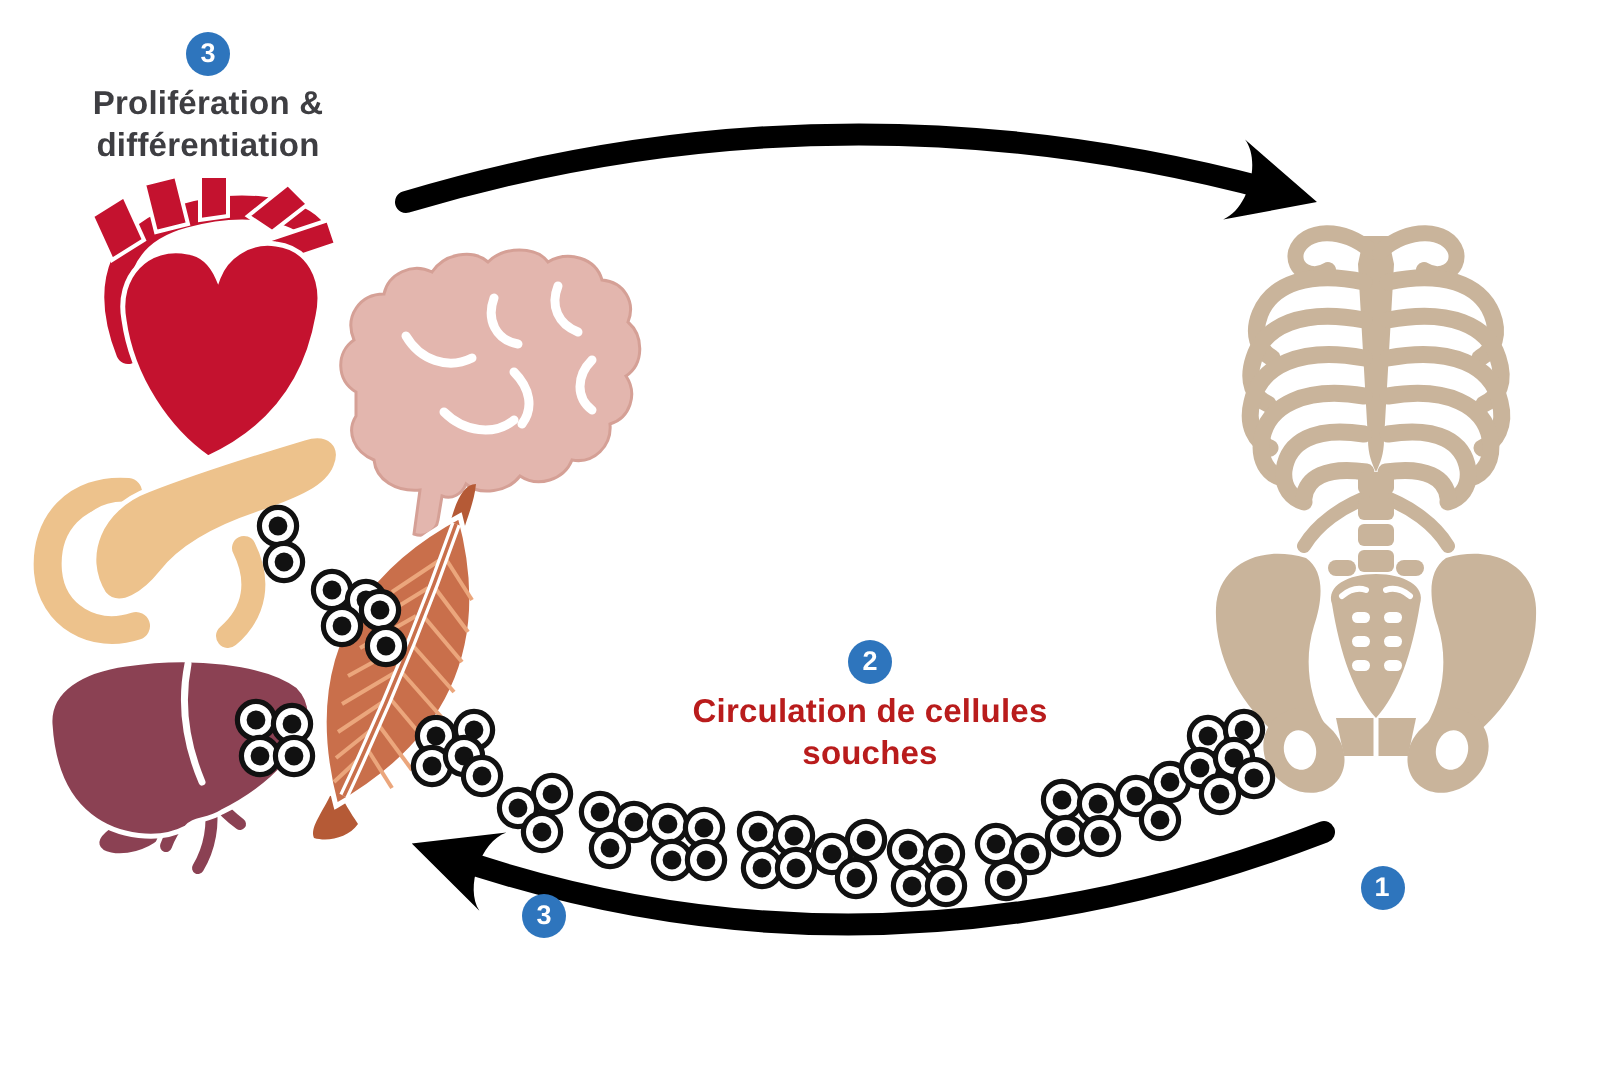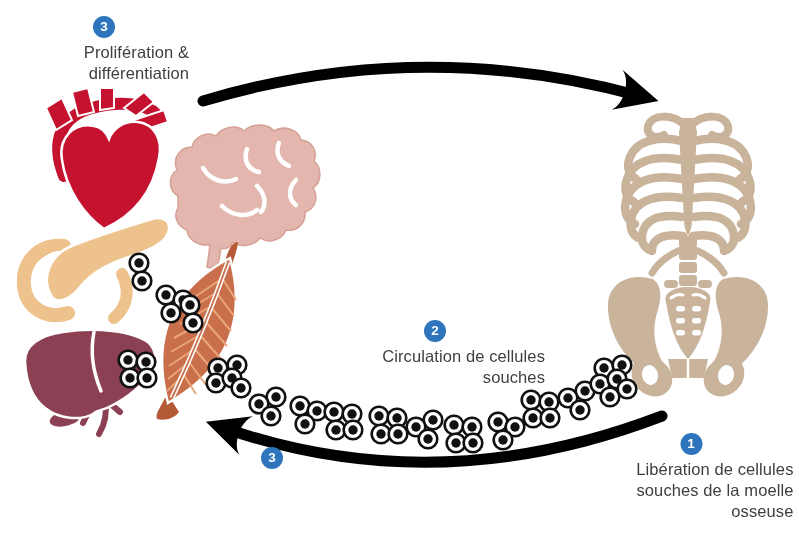--- a/index.html
+++ b/index.html
@@ -9,21 +9,21 @@
   }
   .art{position:absolute;left:0;top:0;}
   .step{position:absolute;transform:translateX(-50%);text-align:center;}
   .badge{
     width:22px;height:22px;border-radius:50%;
     display:flex;align-items:center;justify-content:center;
     color:#fff;font-weight:700;font-size:13.5px;line-height:1;
     margin:0 auto 4px auto;background:#2E75BD;
   }
   .step-text{
-    font-weight:400;font-size:16.5px;line-height:1.28;color:#3E3E42;letter-spacing:.1px;text-align:right;
+    font-weight:700;font-size:16.5px;line-height:1.28;color:#3E3E42;letter-spacing:.1px;
   }
   .w-prolif{width:170px;}
   .w-circ{width:220px;}
   .w-lib{width:205px;}
   .w-mig{width:140px;}
 </style>
 </head>
 <body>
 
 <div class="stage">
@@ -312,25 +312,24 @@
       </g>
   </svg>
 
   <div class="step w-prolif" style="left:104px;top:16px;">
     <div class="badge" style="background: rgb(46, 117, 189);">3</div>
     <div class="step-text" style="color: rgb(62, 62, 66);">Prolifération &amp; différentiation</div>
   </div>
 
   <div class="step w-circ" style="left:435px;top:320px;">
     <div class="badge" style="background: rgb(46, 117, 189);">2</div>
-    <div class="step-text" style="color: #404040;">Circulation de cellules souches</div>
+    <div class="step-text" style="color: #b91c1c;">Circulation de cellules souches</div>
   </div>
 
   <div class="step w-lib" style="left:691px;top:433px;">
     <div class="badge" style="background: rgb(46, 117, 189);">1</div>
-    <div class="step-text" style="color: rgb(62, 62, 66);">Libération de cellules souches de la moelle osseuse</div>
   </div>
 
   <div class="step w-mig" style="left:272px;top:447px;">
     <div class="badge" style="background: rgb(46, 117, 189);">3</div>
   </div>
 
 </div>
 
 </body></html>

